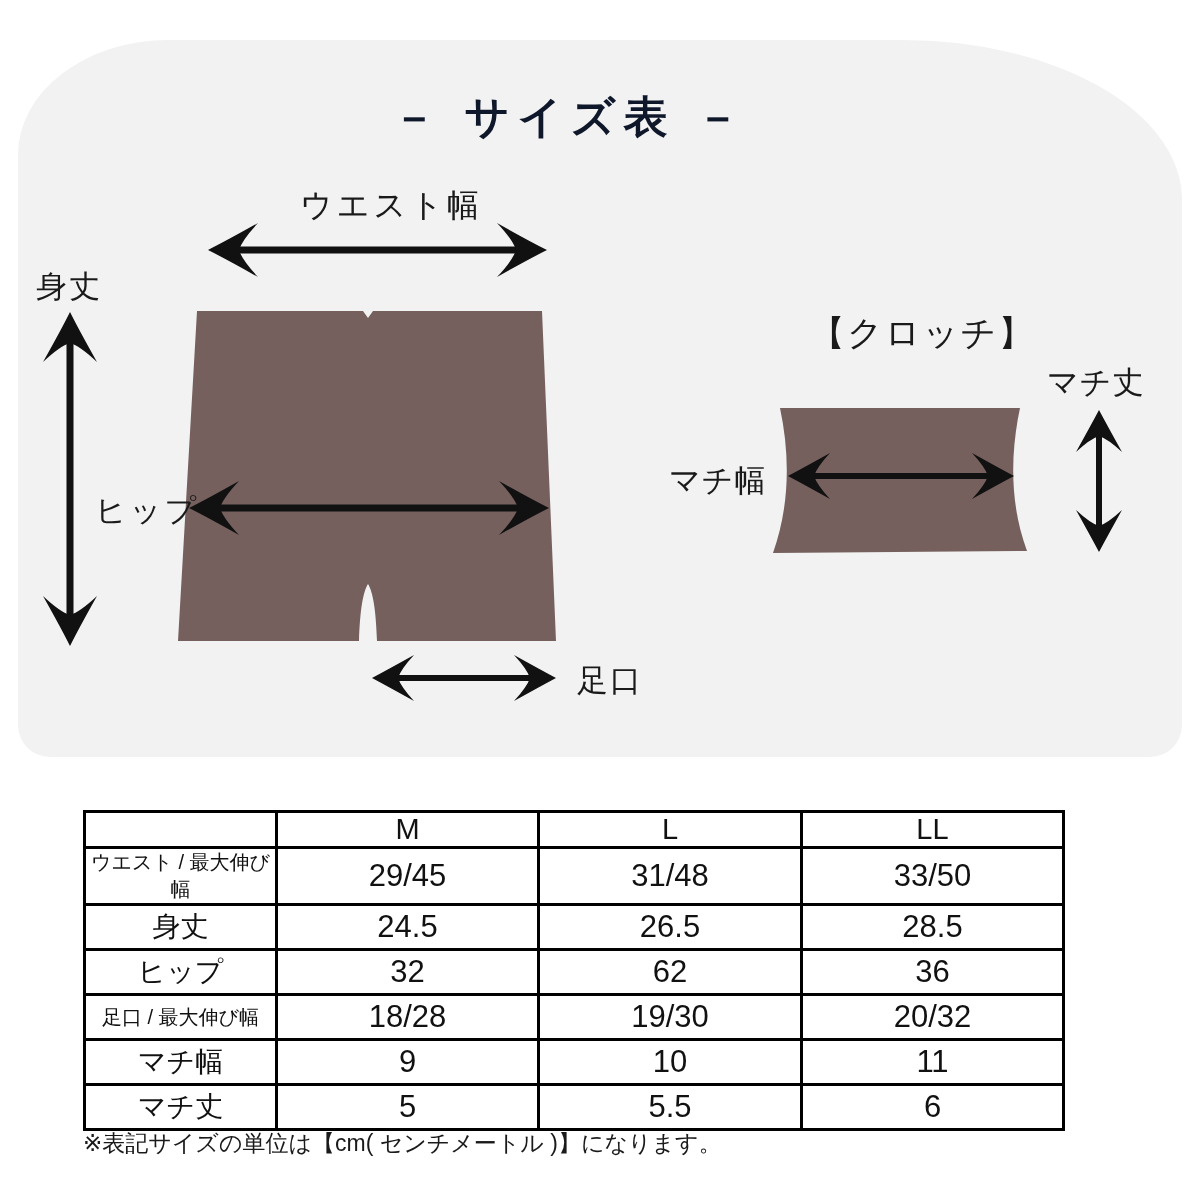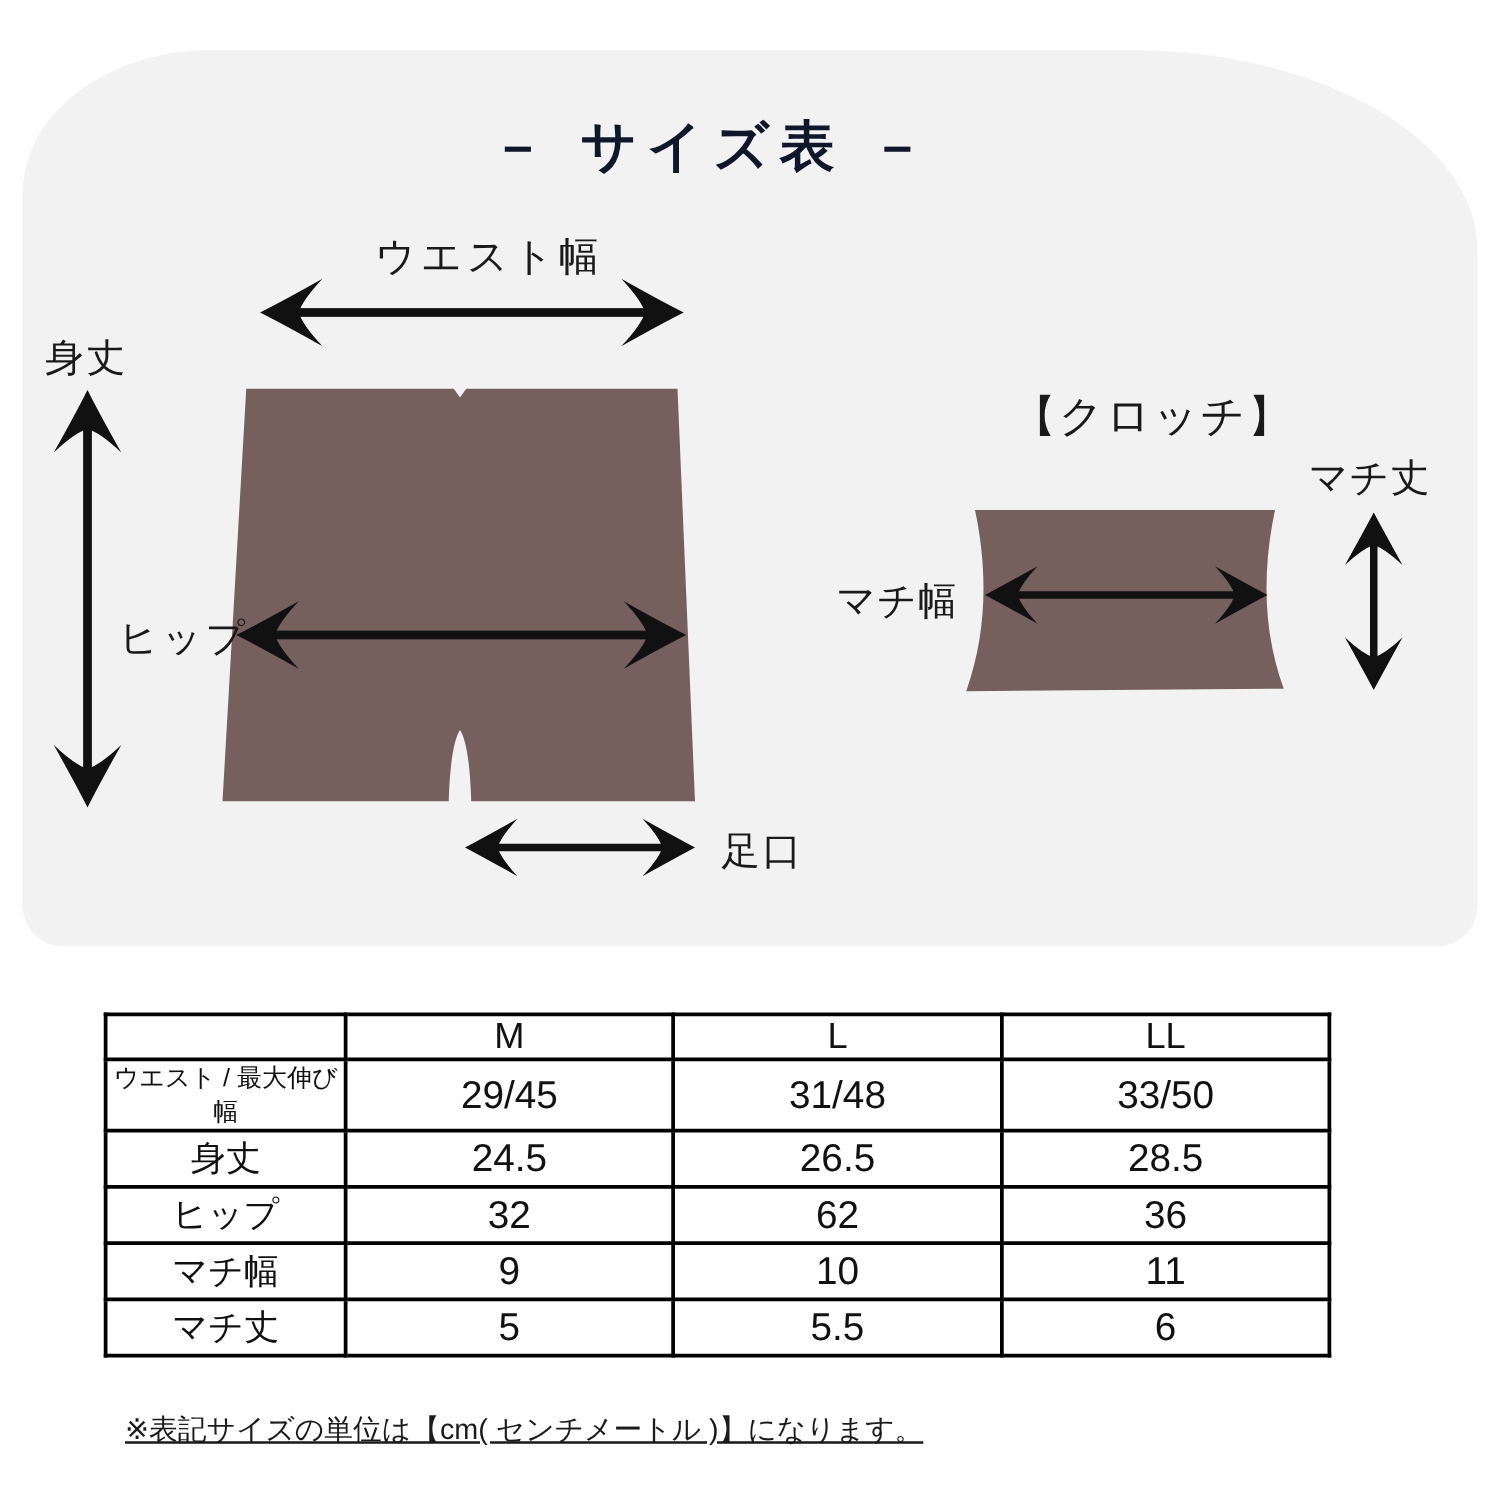--- a/index.html
+++ b/index.html
@@ -39,21 +39,21 @@
     padding:0;font-weight:400;color:#111;
   }
   table.size-table tr{height:45px;}
   table.size-table tr.hdr{height:34px;}
   td.corner{border:none;background:transparent;}
   th.sizehdr{font-size:29px;font-weight:700;}
   th.rowlabel{font-size:28px;margin-top:20px;}
   th.rowlabel.small{font-size:20px;letter-spacing:0px;}
   td.val{font-size:31px;}
 
-  .notes{position:absolute;left:100px;top:1128px;z-index:3;text-decoration:underline;}
+  .notes{position:absolute;left:83px;top:1128px;z-index:3;}
   .note-line{font-size:23px;line-height:31px;color:#1a1a1a;white-space:nowrap;}
 </style>
 </head>
 <body>
 
 <div class="panel"></div>
 
 <div class="title">－ サイズ表 －</div>
 
 <svg class="diagram-svg" width="1200" height="790" viewBox="0 0 1200 790">
@@ -137,20 +137,26 @@
     <td class="val">26.5</td>
     <td class="val">28.5</td>
   </tr>
   <tr>
     <th class="rowlabel">ヒップ</th>
     <td class="val">32</td>
     <td class="val">62</td>
     <td class="val">36</td>
   </tr>
   <tr>
+    <th class="rowlabel small">足口 / 最大伸び幅</th>
+    <td class="val">18/28</td>
+    <td class="val">19/30</td>
+    <td class="val">20/32</td>
+  </tr>
+  <tr>
     <th class="rowlabel">マチ幅</th>
     <td class="val">9</td>
     <td class="val">10</td>
     <td class="val">11</td>
   </tr>
   <tr>
     <th class="rowlabel">マチ丈</th>
     <td class="val">5</td>
     <td class="val">5.5</td>
     <td class="val">6</td>

